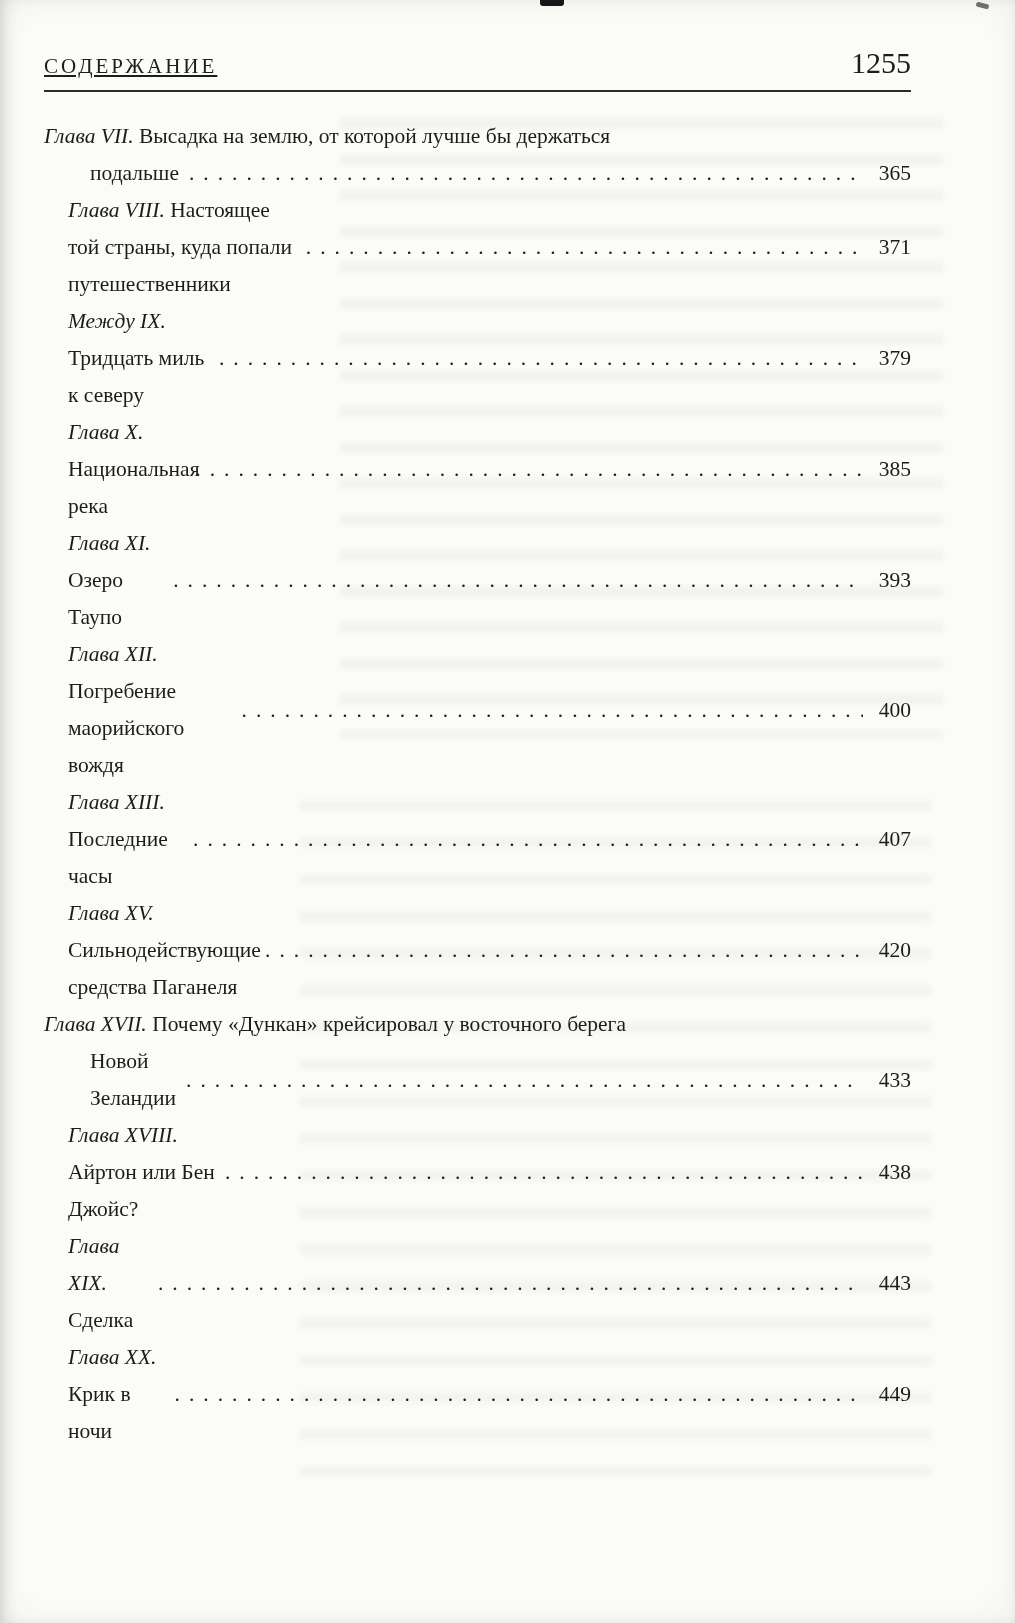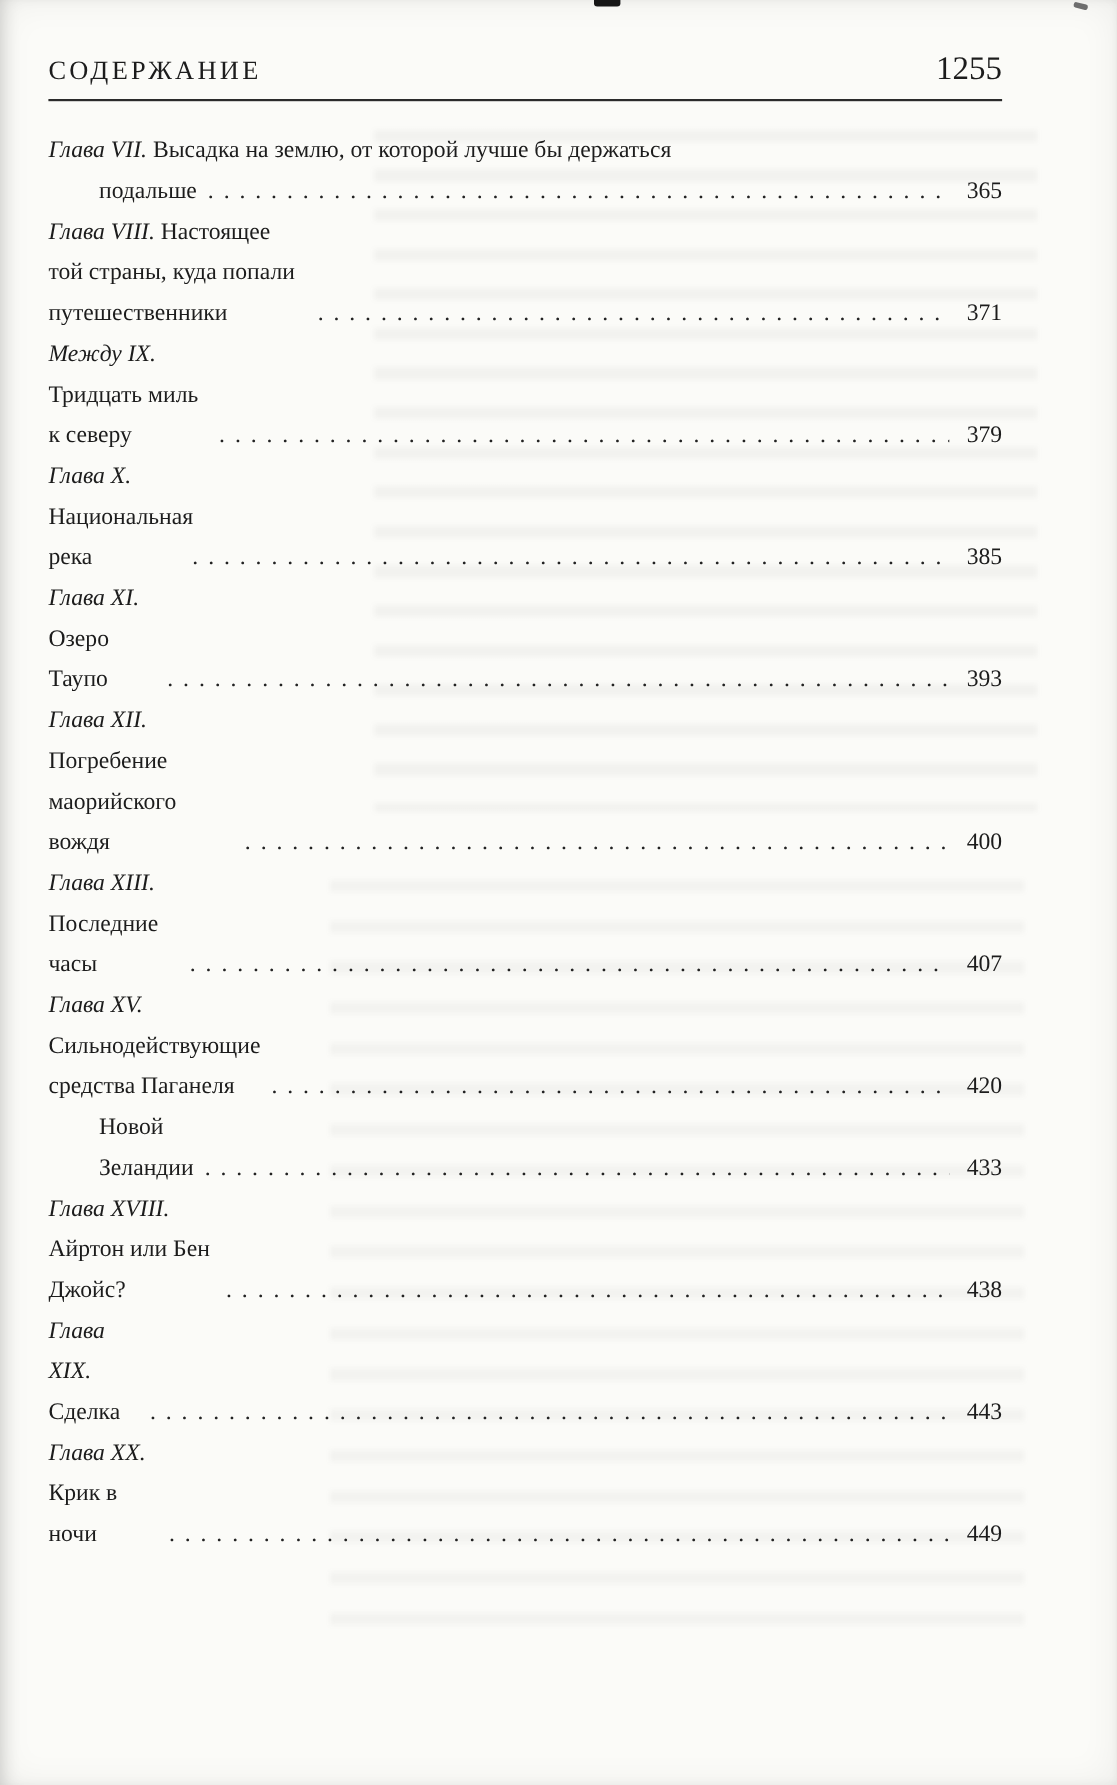--- a/index.html
+++ b/index.html
@@ -12,29 +12,29 @@
     color:#1c1c1c;
     font-family:"Liberation Serif", serif;
     box-shadow: inset 0 0 34px rgba(0,0,0,0.06),
                 inset 10px 0 18px -10px rgba(0,0,0,0.20),
                 inset -4px 0 10px -6px rgba(0,0,0,0.08);
   }
   .content { position:relative; padding:46px 104px 40px 44px; z-index:2; }
 
   
   .toc-header { display:flex; justify-content:space-between; align-items:baseline; }
-  .toc-title { font-size:24px; letter-spacing:3px; }
+  .toc-title { font-size:21px; letter-spacing:3px;text-decoration:underline; }
   .folio { font-size:30px; }
   .header-rule { border:0; border-top:2px solid #2b2b2b; margin:10px 0 0 0; }
 
   
   .toc { margin-top:26px; font-size:21.5px; }
   .entry, .entry-first-line { line-height:37px; }
-  .entry { display:flex; align-items:flex-end; }
-  .entry-text { min-width:0; }
+  .entry { display:flex; align-items:center; }
+  .entry-text { min-width:0;margin-left:24px; }
   .chapter { font-style:italic; }
   .dots {
     flex:1 1 auto; min-width:0;
     overflow:hidden; white-space:nowrap;
     margin:0 2px 0 10px;
     letter-spacing:9px;
     color:#222;
   }
   .dots::after { content:"......................................................................................................"; }
   .pg { min-width:46px; text-align:right; flex:0 0 auto; }
@@ -105,20 +105,21 @@
         <div class="entry">
           <span class="entry-text"><span class="chapter">Глава XIII.</span> <span class="title">Последние часы</span></span>
           <span class="dots"></span>
           <span class="pg">407</span>
         </div>
         <div class="entry">
           <span class="entry-text"><span class="chapter">Глава XV.</span> <span class="title">Сильнодействующие средства Паганеля</span></span>
           <span class="dots"></span>
           <span class="pg">420</span>
         </div>
+        <div class="entry-first-line"><span class="chapter">Глава XVII.</span> <span class="title">Почему «Дункан» крейсировал у восточного берега</span></div>
         <div class="entry cont-line">
           <span class="title cont-text">Новой Зеландии</span>
           <span class="dots"></span>
           <span class="pg">433</span>
         </div>
         <div class="entry">
           <span class="entry-text"><span class="chapter">Глава XVIII.</span> <span class="title">Айртон или Бен Джойс?</span></span>
           <span class="dots"></span>
           <span class="pg">438</span>
         </div>

